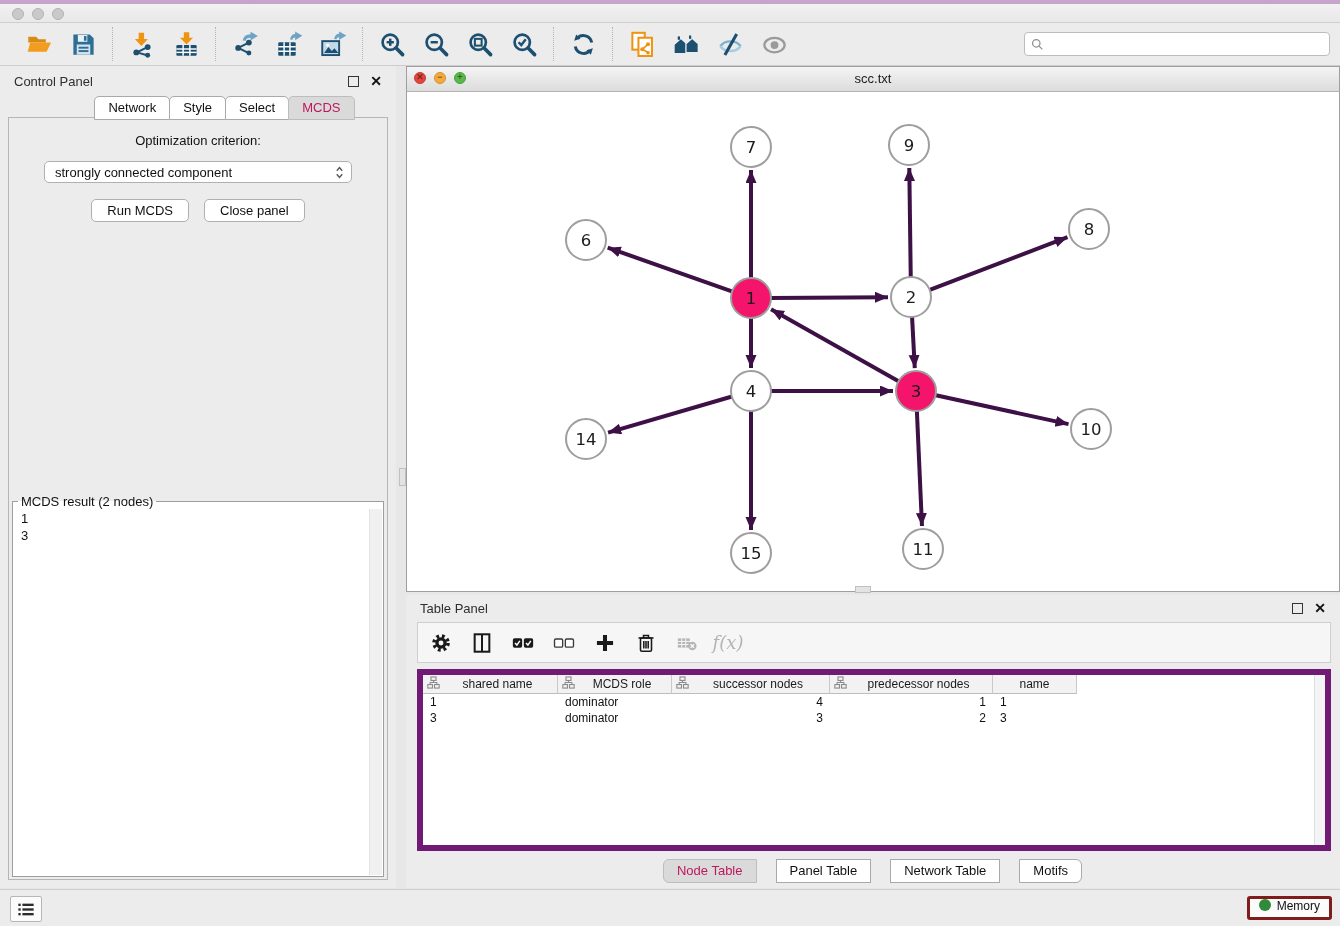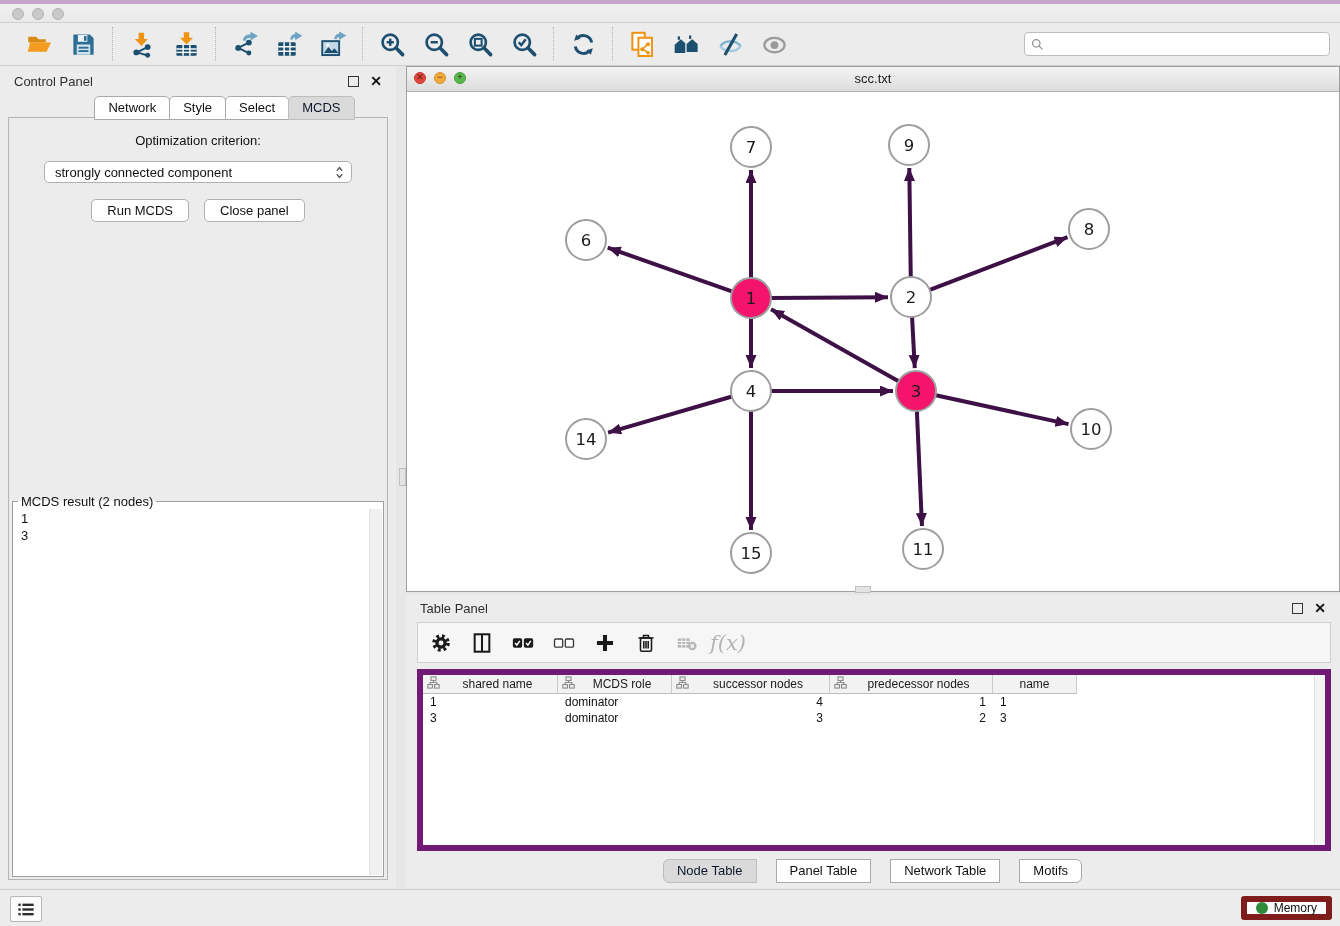--- a/index.html
+++ b/index.html
@@ -39,21 +39,21 @@
   .phead-icons{display:flex;gap:11px;align-items:center;}
   .ico-float{width:11px;height:11px;border:1.6px solid #333;box-sizing:border-box;}
   .ico-close{font-size:14px;font-weight:bold;color:#111;line-height:11px;}
   
   .control-panel{position:absolute;left:0;top:66px;width:396px;height:822px;background:#ececec;}
   .cp-head{position:absolute;top:0;left:0;right:0;height:30px;display:flex;
            align-items:center;padding:0 14px;justify-content:space-between;}
   .cp-tabs{position:absolute;top:30px;left:16px;right:0;display:flex;justify-content:center;z-index:2;padding-left:38px;}
   .tab{font-size:13px;padding:3px 13px 4px;background:#fff;border:1px solid #a9a9a9;
        margin-left:-1px;color:#111;border-radius:5px 5px 0 0;}
-  .tab.sel{background:#dadada;color:#0f172a;border-color:#bdbdbd;}
+  .tab.sel{background:#dadada;color:#be185d;border-color:#bdbdbd;}
   .cp-body{position:absolute;left:8px;right:8px;top:51px;bottom:8px;
            border:1px solid #b5b5b5;background:#ececec;}
   .opt-label{margin-top:15px;text-align:center;font-size:13px;color:#111;}
   .select{margin:13px auto 16px;width:308px;height:22px;background:#fff;border:1px solid #b0b0b0;
           border-radius:5px;display:flex;align-items:center;padding:0 7px 0 10px;
           box-sizing:border-box;font-size:13px;color:#111;}
   .select .sval{flex:1;}
   .select svg{width:9px;height:15px;}
   .btnrow{margin-top:12px;display:flex;justify-content:center;gap:15px;}
   .pbtn{font-size:13px;color:#111;background:#fff;border:1px solid #b0b0b0;border-radius:5px;
@@ -80,21 +80,21 @@
           border:1px solid #c0c0c0;box-sizing:border-box;z-index:5;}
   
   .table-panel{position:absolute;left:406px;top:595px;width:934px;height:293px;background:#ececec;}
   .tp-head{position:absolute;top:0;left:0;right:0;height:26px;display:flex;align-items:center;
            padding:0 14px;justify-content:space-between;}
   .tp-toolbar{position:absolute;left:11px;right:9px;top:27px;height:41px;background:#f6f6f6;
               border:1px solid #cfcfcf;box-sizing:border-box;display:flex;align-items:center;
               gap:15px;padding:0 10px;}
   .tp-btn{width:26px;height:26px;display:flex;align-items:center;justify-content:center;}
   .tp-btn svg{width:22px;height:22px;}
-  .tp-btn .fx{font-family:"DejaVu Serif",serif;font-style:italic;font-size:21px;color:#b3b3b3;}
+  .tp-btn .fx{font-family:"DejaVu Serif",serif;font-style:italic;font-size:18px;color:#b3b3b3;}
   .tbl{position:absolute;left:11px;right:9px;top:74px;bottom:37px;background:#fff;
        border:6px solid #701a75;box-sizing:border-box;overflow:hidden;}
   .tbl-hrow{display:flex;height:19px;}
   .tbl-hcell{box-sizing:border-box;background:#f2f2f2;border-right:1px solid #c9c9c9;
              border-bottom:1px solid #bdbdbd;display:flex;align-items:center;font-size:12px;
              color:#1a1a1a;padding:0 4px;}
   .tbl-hcell svg{width:13px;height:13px;margin-right:2px;flex:0 0 auto;}
   .tbl-hcell .hlabel{flex:1;text-align:center;}
   .tbl-row{display:flex;height:16px;line-height:16px;font-size:12px;color:#111;}
   .tbl-cell{box-sizing:border-box;padding:0 7px;white-space:nowrap;overflow:hidden;}
@@ -103,22 +103,22 @@
   .tp-tabs{position:absolute;bottom:5px;left:0;right:0;display:flex;justify-content:center;gap:20px;}
   .tp-tabs .tab{border-radius:0;}
   .tp-tabs .tab:first-child{border-radius:6px 0 0 6px;}
   .tp-tabs .tab:last-child{border-radius:0 6px 6px 0;}
   
   .statusbar{position:absolute;left:0;right:0;bottom:0;height:36px;background:#ececec;
              border-top:1px solid #cdcdcd;}
   .sb-left{position:absolute;left:10px;top:6px;width:30px;height:24px;background:#fbfbfb;
            border:1px solid #b7b7b7;border-radius:2px;display:flex;align-items:center;justify-content:center;}
   .sb-left svg{width:18px;height:15px;}
-  .sb-mem{position:absolute;right:8px;top:6px;height:24px;background:#fbfbfb;border:6px solid #7f1d1d;
-          border-radius:3px;display:flex;align-items:center;gap:6px;padding:0 9px;box-sizing:border-box;}
+  .sb-mem{position:absolute;right:8px;top:6px;height:24px;background:#fbfbfb;border:3px solid #7f1d1d;
+          border-radius:3px;display:flex;align-items:flex-start;gap:6px;padding:0 9px;box-sizing:border-box;}
   .sb-mem .dot{width:12px;height:12px;border-radius:50%;background:#2e8b3a;}
   .sb-mem .lbl{font-size:12px;color:#111;}
 </style>
 </head>
 <body>
 
 <div class="app">
 
   <div class="titlebar">
     <div class="accent"></div>

